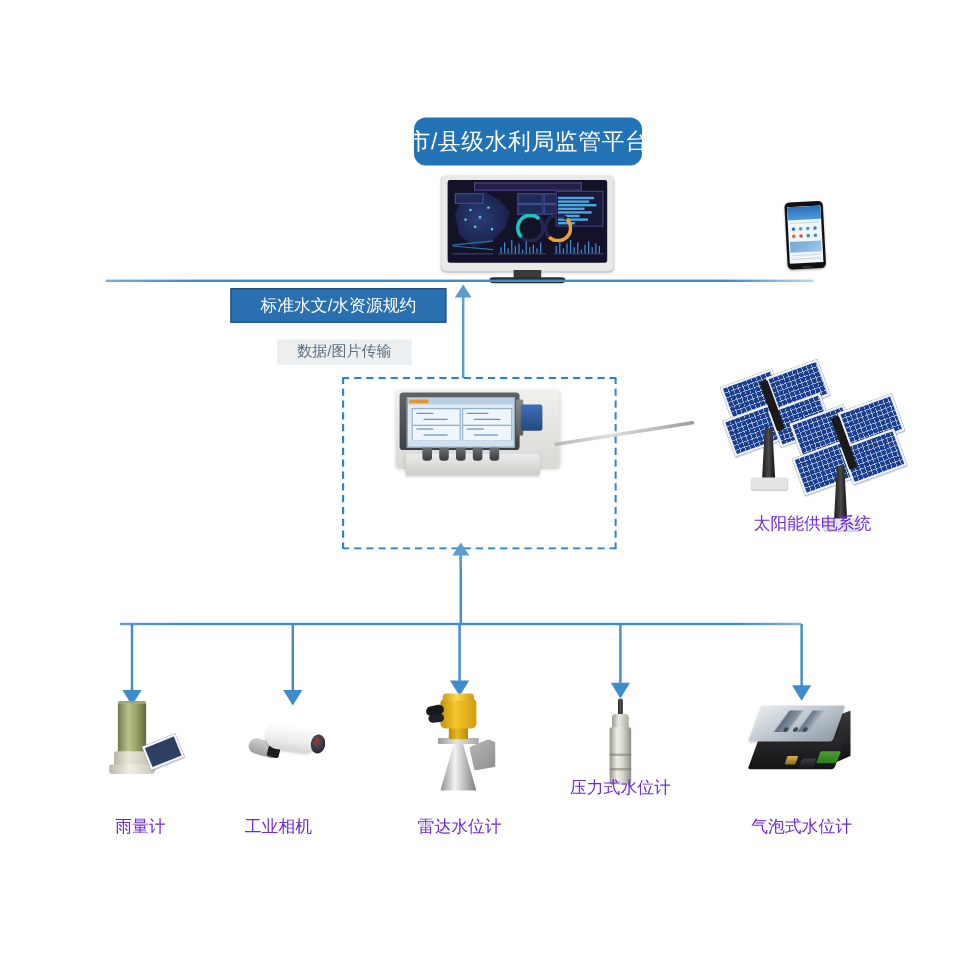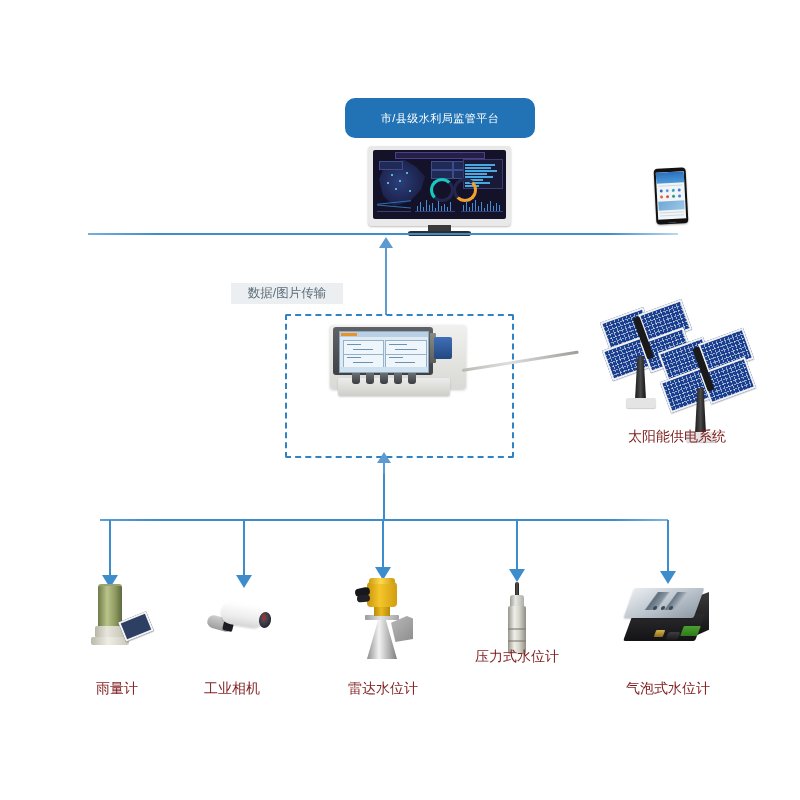--- a/index.html
+++ b/index.html
@@ -8,21 +8,21 @@
     background:#ffffff;
     font-family:"Liberation Sans","DejaVu Sans",sans-serif;
     color:#333;
   }
   .stage{position:absolute;left:0;top:0;width:800px;height:800px;}
 
   
   .pill{
     position:absolute;display:flex;align-items:center;justify-content:center;
     background:#2273b5;color:#fff;border-radius:9px;
-    font-size:11px;letter-spacing:.5px;white-space:nowrap;
+    font-size:19px;letter-spacing:.5px;white-space:nowrap;
   }
   #pill-prov{left:88px;top:129px;width:178px;height:40px;}
   #pill-city{left:345px;top:98px;width:190px;height:40px;border-radius:10px;}
   #pill-app{left:608px;top:114px;width:166px;height:40px;border-radius:9px;}
 
   
   #proto-box{
     position:absolute;left:192px;top:240px;width:178px;height:27px;
     background:#2a6fb0;border:1px solid #1b4f80;color:#fff;
     display:flex;align-items:center;justify-content:center;
@@ -62,21 +62,21 @@
   #rtu-region{
     position:absolute;left:285px;top:314px;width:225px;height:140px;
     border:2px dashed #2f82c4;border-radius:2px;
   }
   #rtu-label{
     position:absolute;left:285px;top:415px;width:225px;text-align:center;
     font-size:14px;color:#4a4a4a;
   }
 
   
-  .cap{position:absolute;text-align:center;font-size:14px;color:#7f1d1d;white-space:nowrap;}
+  .cap{position:absolute;text-align:center;font-size:14px;color:#6d28d9;white-space:nowrap;}
 
   
   #monitor{position:absolute;left:368px;top:146px;width:143px;height:88px;}
   .mon-bezel{position:absolute;left:0;top:0;width:143px;height:80px;
     background:#e9e9e9;border-radius:4px;box-shadow:0 1px 2px rgba(0,0,0,.25);}
   .mon-screen{position:absolute;left:5px;top:4px;width:133px;height:69px;
     background:#141228;border-radius:2px;overflow:hidden;}
   .mon-stand{position:absolute;left:60px;top:79px;width:23px;height:7px;background:#3a3a3a;}
   .mon-base{position:absolute;left:40px;top:85px;width:63px;height:5px;
     background:#2e2e2e;border-radius:3px/2px;}
@@ -317,20 +317,23 @@
       <div class="ph-ico" style="left:21px;top:23px;background:#4f7fd8"></div>
       <div class="ph-photo" style="top:29px"></div>
       <div class="ph-strip" style="top:40px"></div>
       <div class="ph-strip" style="top:43px"></div>
     </div>
     <div class="ph-home"></div>
   </div>
 
   <div class="hline" id="net-line"></div>
 
+  <div id="proto-box">
+    <span>标准水文/水资源规约</span>
+  </div>
   <div id="proto-sub">
     <span>数据/图片传输</span>
   </div>
 
   <div class="arrow-up" style="left:379px;top:237px;height:78px">
     <div class="head"></div>
       <div class="shaft" style="top:10px;height:68px"></div>
   </div>
 
   <div id="rtu-region"></div>

